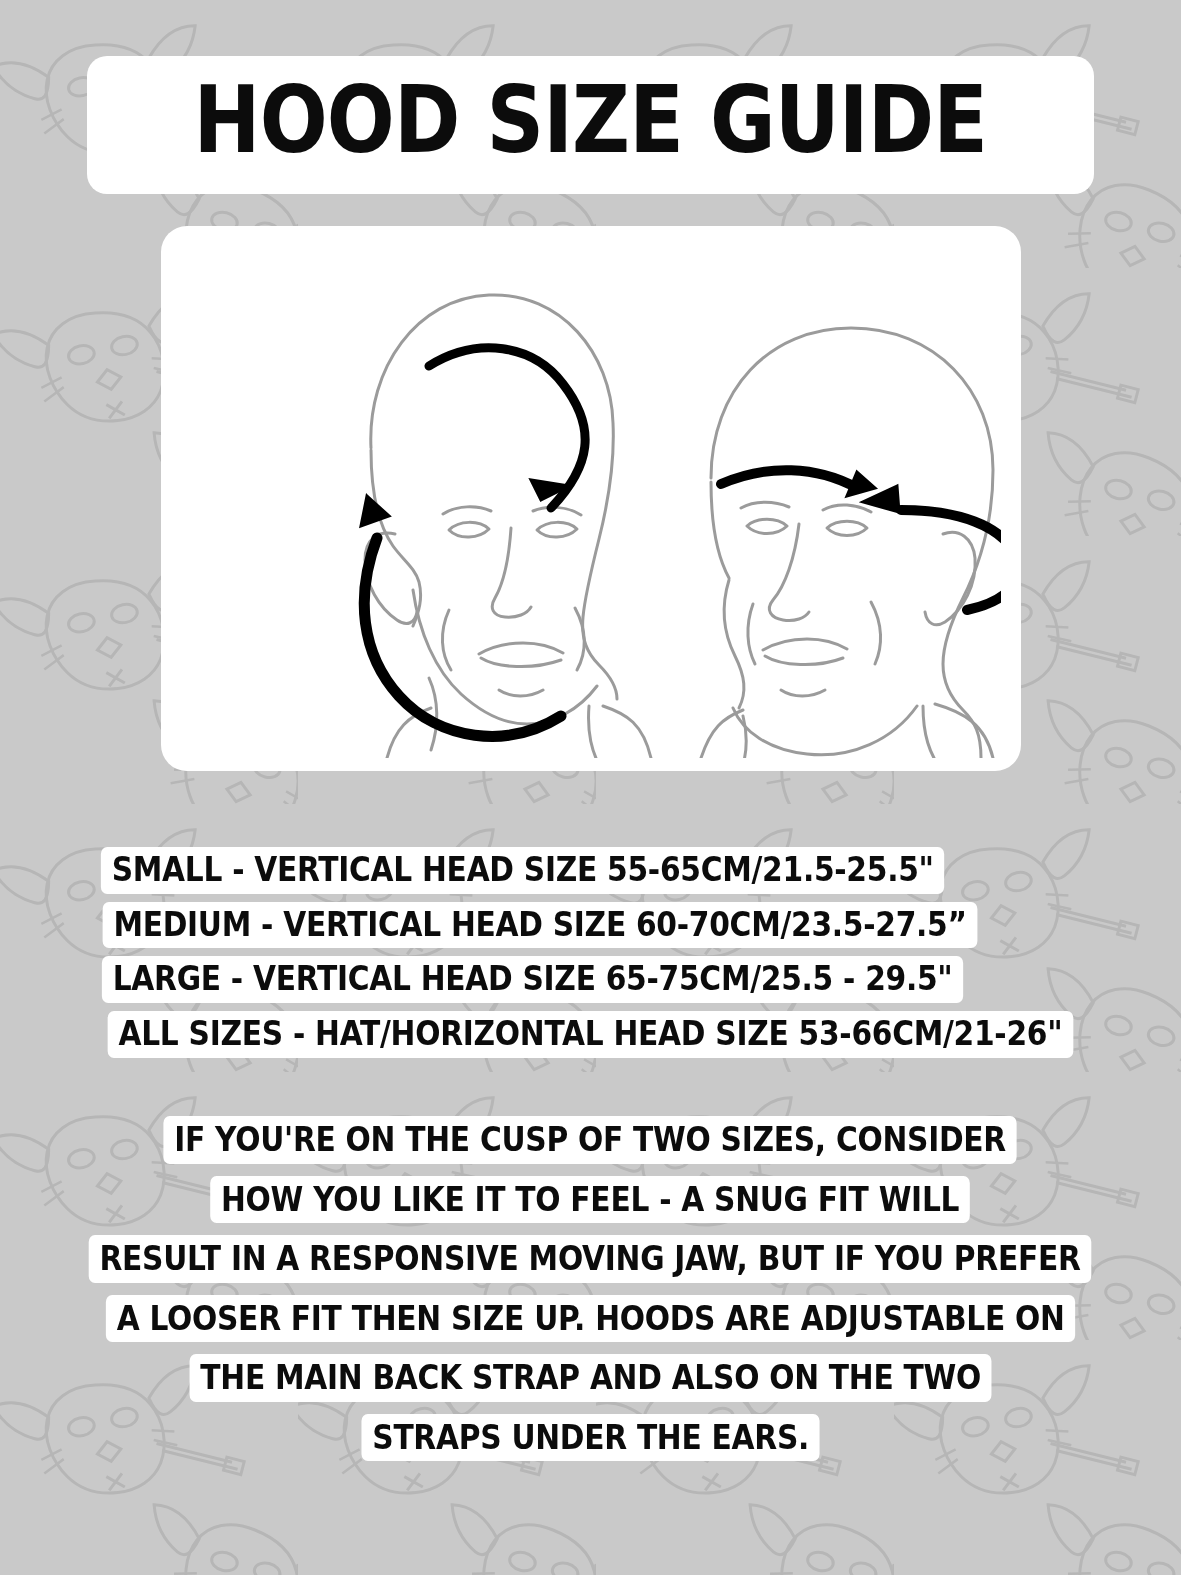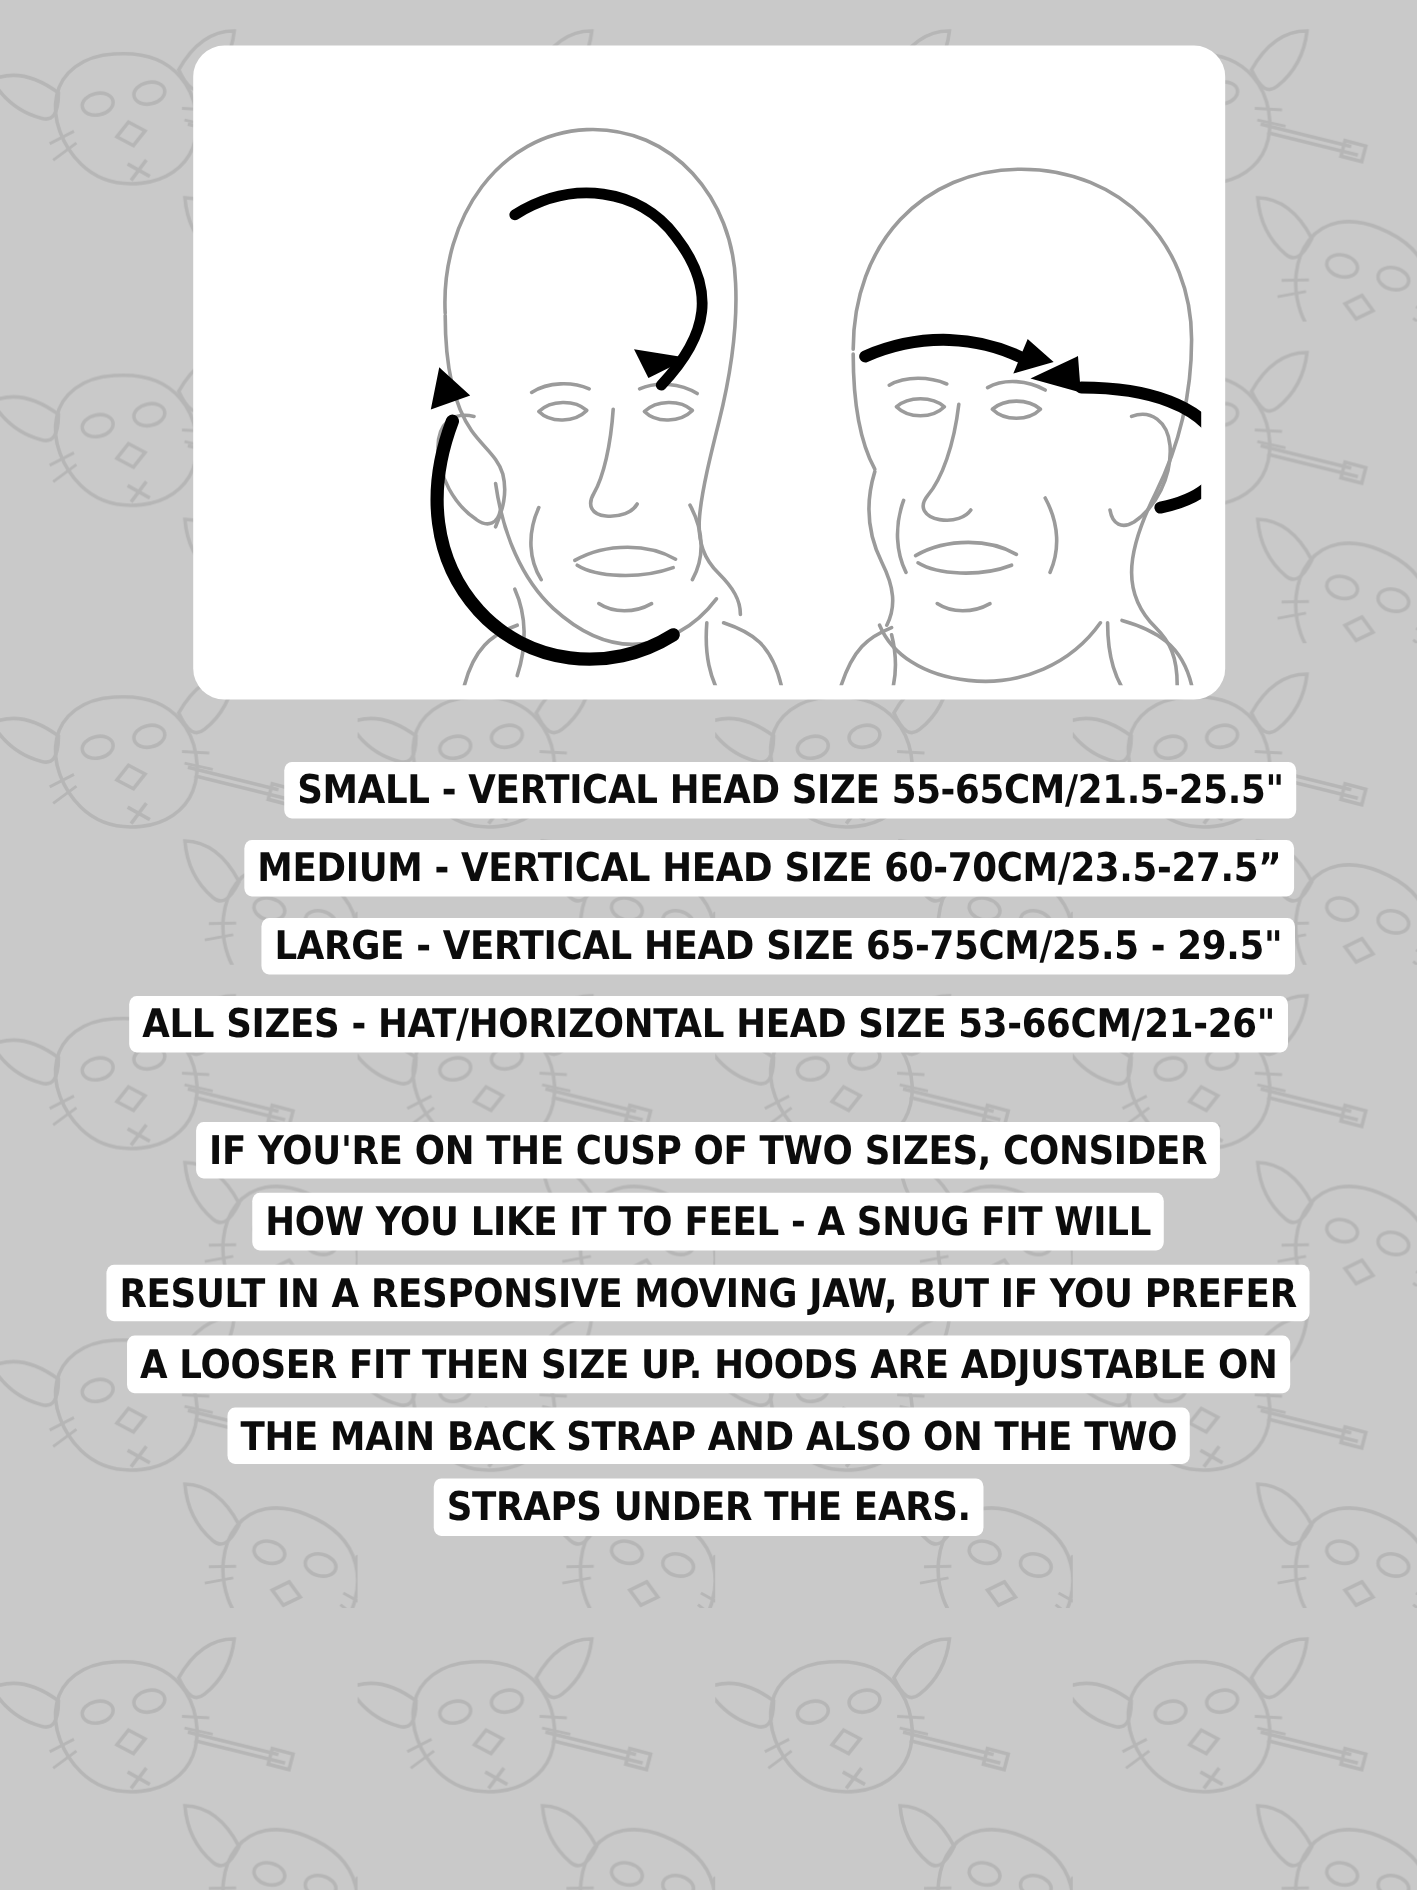--- a/index.html
+++ b/index.html
@@ -63,25 +63,25 @@
     border-radius: 26px;
     display: flex;
     align-items: center;
     justify-content: center;
     overflow: hidden;
   }
   .illus-card svg { display: block; }
 
   
   .size-list {
-    margin-top: 52px;
+    margin-top: 76px;
     display: flex;
     flex-direction: column;
-    align-items: flex-end;
-    gap: 18px;
+    align-items: flex-start;
+    gap: 8px;
   }
   .size-line {
     background: #ffffff;
     color: #0c0c0c;
     font-family: "DejaVu Sans", sans-serif;
     font-weight: bold;
     font-size: 33px;
     line-height: 1.30;
     letter-spacing: -0.3px;
     padding: 2px 12px;
@@ -145,20 +145,23 @@
       <use href="#mask-motif" x="95" y="45" transform="rotate(-12 95 45)"></use>
       <use href="#mask-motif" x="255" y="190" transform="rotate(14 255 190)"></use>
     </pattern>
   </defs>
   <rect x="0" y="0" width="1181" height="1575" fill="#c9c9c9"></rect>
   <rect x="-40" y="-40" width="1261" height="1655" fill="url(#motif-pattern)" opacity="0.9"></rect>
 </svg>
 
 <div class="page">
 
+  <div class="title-wrap">
+    <div class="title">HOOD SIZE GUIDE</div>
+  </div>
 
   <div class="illus-card">
     <svg width="820" height="520" viewBox="0 0 820 520" aria-hidden="true">
 
       <g fill="none" stroke="#9b9b9b" stroke-width="3" stroke-linecap="round" stroke-linejoin="round">
 
         <path d="M190,210 c-4,-80 46,-150 118,-153 c72,-3 122,58 124,128
                  c2,42 -6,84 -14,116 c-7,28 -14,56 -16,78
                  c-2,22 4,36 16,48 c12,12 18,22 18,34"></path>
         <path d="M190,212 c0,44 8,76 22,96 c10,14 22,22 26,36 c4,16 0,30 -6,44"></path>

